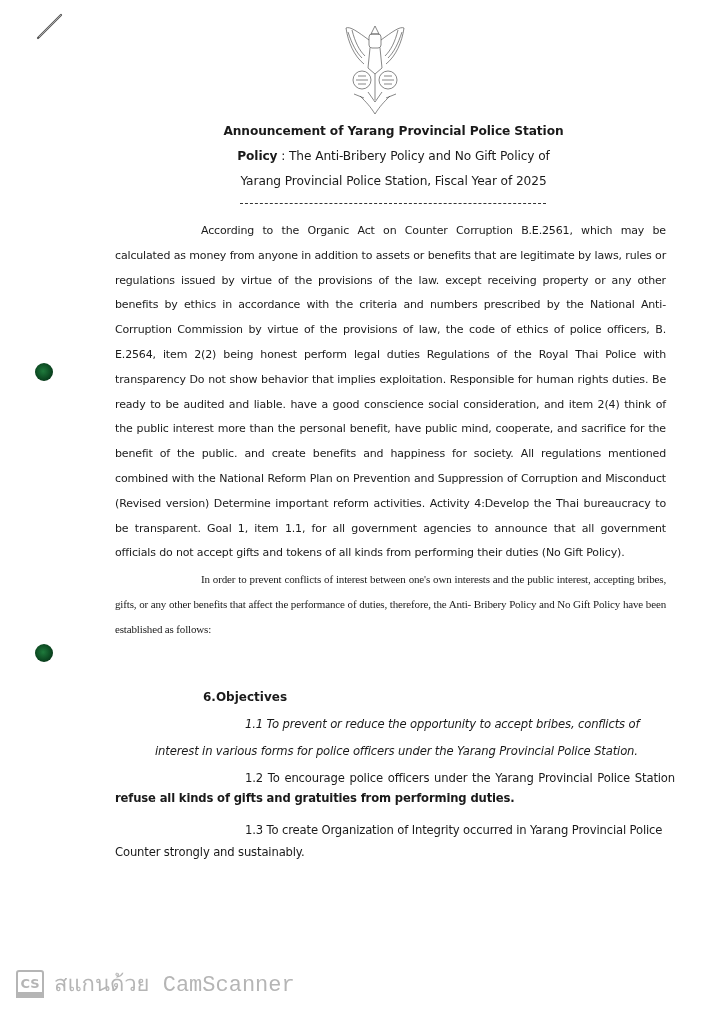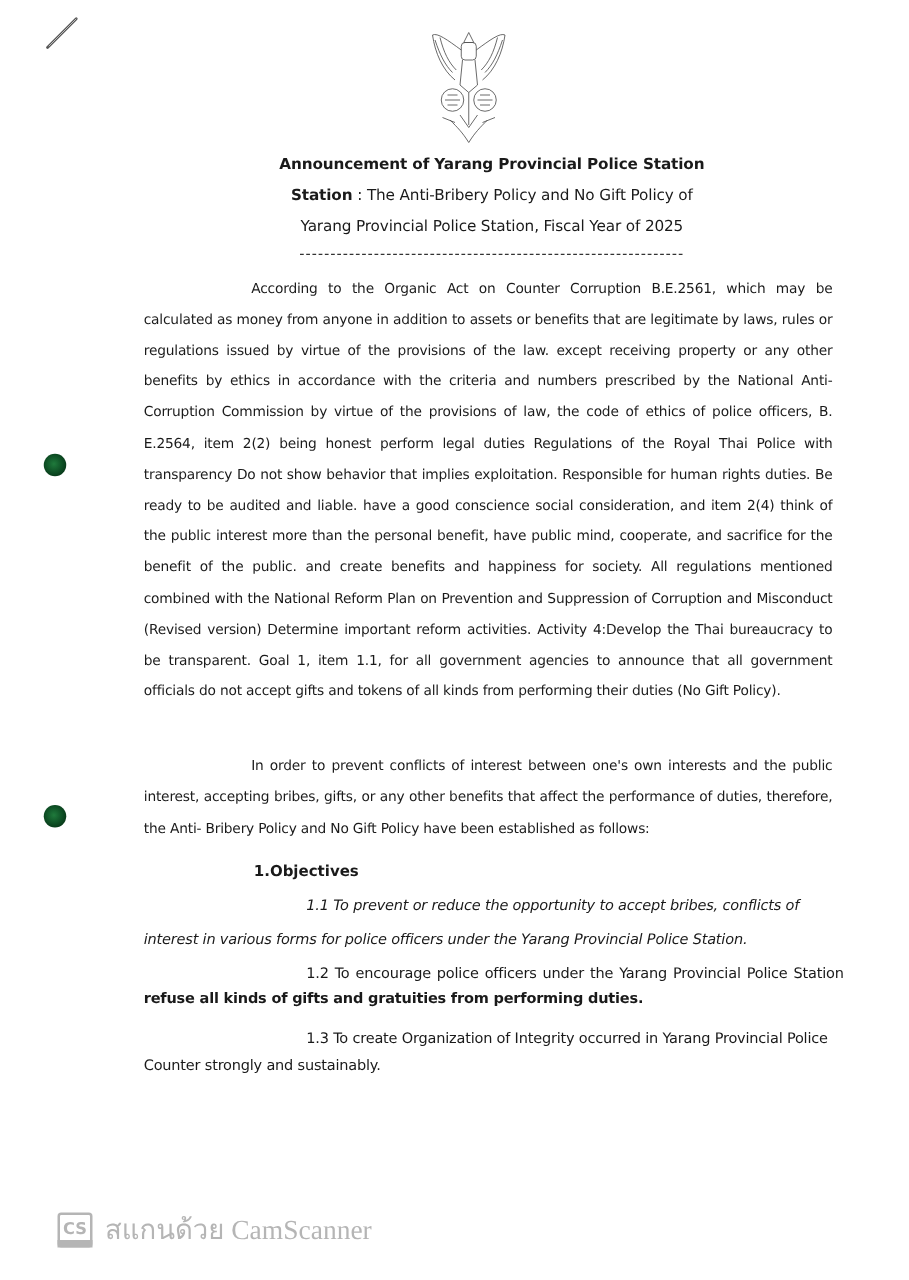--- a/index.html
+++ b/index.html
@@ -15,39 +15,39 @@
   .h-title { top:124px; font-weight:bold; left:30px; }
   .h-subject { top:149px; left:30px; }
   .h-subject b { font-weight:bold; }
   .h-sub2 { top:174px; left:30px; }
   .dashes { position:absolute; left:240px; top:203px; width:306px; border-top:1px dashed #333; }
   .body-text {
     position:absolute; left:115px; width:551px;
     font-size:11px; line-height:24.8px; text-align:justify; letter-spacing:-0.15px;
   }
   .p1 { top:219px; }
-  .p2 { top:601px; }
+  .p2 { top:567px;font-family:Liberation Serif, serif; }
   .indent { display:inline-block; width:86px; }
   .obj-head { position:absolute; left:203px; top:690px; font-size:12px; font-weight:bold; }
   .obj { position:absolute; left:115px; width:560px; font-size:11.6px; letter-spacing:-0.15px; }
   .obj .line1 { padding-left:130px; text-align:justify; text-align-last:justify; }
-  .o11 { top:717px;font-style:italic; } .o11 .line2 { margin-top:13px; }
+  .o11 { top:717px;font-style:italic; } .o11 .line2 { margin-top:13px;margin-left:40px; }
   .o12 { top:771px; } .o12 .line2 { margin-top:6px;font-weight:bold; }
   .o13 { top:823px; } .o13 .line2 { margin-top:8px; }
   .o13 .line1 { text-align-last:auto; }
   .o11 .line1 { text-align-last:auto; }
   .punch { position:absolute; width:18px; height:18px; border-radius:50%;
     background:radial-gradient(circle at 45% 45%, #1f7a3c 0%, #0c4a22 55%, #04200e 100%); }
   .punch1 { left:35px; top:363px; }
   .punch2 { left:35px; top:644px; }
-  .watermark { position:absolute; left:46px; top:966px; display:flex; align-items:center; color:#b5b5b5;justify-content:center; }
+  .watermark { position:absolute; left:16px; top:966px; display:flex; align-items:center; color:#b5b5b5;justify-content:center; }
   .cs-logo { width:28px; height:28px; border:2.5px solid #b5b5b5; border-radius:3px; box-sizing:border-box;
     font-size:13px; font-weight:bold; display:flex; align-items:center; justify-content:center; position:relative; color:#b5b5b5; }
   .cs-logo::after { content:""; position:absolute; left:-2px; right:-2px; bottom:-2px; height:6px; background:#b5b5b5; }
-  .wm-text { margin-left:10px; font-size:22px; font-family:Liberation Serif, serif; }
+  .wm-text { margin-left:10px; font-size:22px; font-family:Liberation Mono, monospace; }
 </style>
 </head>
 <body>
 
 <svg class="pen-mark" viewBox="0 0 30 30">
   <line x1="27" y1="3" x2="4" y2="26" stroke="#555" stroke-width="2.2" stroke-linecap="round"></line>
   <line x1="27" y1="3" x2="5" y2="25" stroke="#bbb" stroke-width="0.8"></line>
 </svg>
 
 <svg class="garuda" viewBox="0 0 70 96">
@@ -62,29 +62,29 @@
     <circle cx="22" cy="58" r="9"></circle>
     <circle cx="48" cy="58" r="9"></circle>
     <path d="M18 54 h8 M16 58 h12 M18 62 h8 M44 54 h8 M42 58 h12 M44 62 h8"></path>
     <path d="M35 52 L35 78 M28 70 L35 80 L42 70"></path>
     <path d="M20 74 C26 80 30 84 35 92 C40 84 44 80 50 74"></path>
     <path d="M14 72 L24 76 M56 72 L46 76"></path>
   </g>
 </svg>
 
 <div class="header-line h-title">Announcement of Yarang Provincial Police Station</div>
-<div class="header-line h-subject"><b>Station</b><span> : </span><span>The Anti-Bribery Policy and No Gift Policy of</span></div>
+<div class="header-line h-subject"><b>Policy</b><span> : </span><span>The Anti-Bribery Policy and No Gift Policy of</span></div>
 <div class="header-line h-sub2">Yarang Provincial Police Station, Fiscal Year of 2025</div>
 <div class="dashes"></div>
 
 <div class="body-text p1"><span class="indent"></span><span>According to the Organic Act on Counter Corruption B.E.2561, which may be calculated as money from anyone in addition to assets or benefits that are legitimate by laws, rules or regulations issued by virtue of the provisions of the law. except receiving property or any other benefits by ethics  in accordance with the criteria and numbers prescribed by the National Anti-Corruption Commission by virtue of the provisions of law, the code of ethics of police officers, B. E.2564, item 2(2) being honest perform legal duties Regulations of the Royal Thai Police with transparency Do not show behavior that implies exploitation.  Responsible for human rights duties. Be ready to be audited and liable. have a good conscience social consideration, and item 2(4) think of the public interest more than the personal benefit, have public mind, cooperate, and sacrifice for the benefit of the public. and create benefits and happiness for society. All regulations mentioned combined with the National Reform Plan on Prevention and Suppression of Corruption and Misconduct (Revised version) Determine important reform activities. Activity 4:Develop the Thai bureaucracy to be transparent. Goal 1, item 1.1, for all government agencies to announce that all government officials do not accept gifts and tokens of all kinds from performing their duties (No Gift Policy).</span></div>
 
 <div class="body-text p2"><span class="indent"></span><span>In order to prevent conflicts of interest between one's own interests and the public interest, accepting bribes, gifts, or any other benefits that affect the performance of duties, therefore, the Anti- Bribery Policy and No Gift Policy have been established as follows:</span></div>
 
-<div class="obj-head">1.Objectives</div>
+<div class="obj-head">6.Objectives</div>
 
 <div class="obj o11">
   <div class="line1">1.1 To prevent or reduce the opportunity to accept bribes, conflicts of</div>
   <div class="line2">interest in various forms for police officers under the Yarang Provincial Police Station.</div>
 </div>
 <div class="obj o12">
   <div class="line1">1.2 To encourage police officers under the Yarang Provincial Police Station</div>
   <div class="line2">refuse all kinds of gifts and gratuities from performing duties.</div>
 </div>
 <div class="obj o13">

